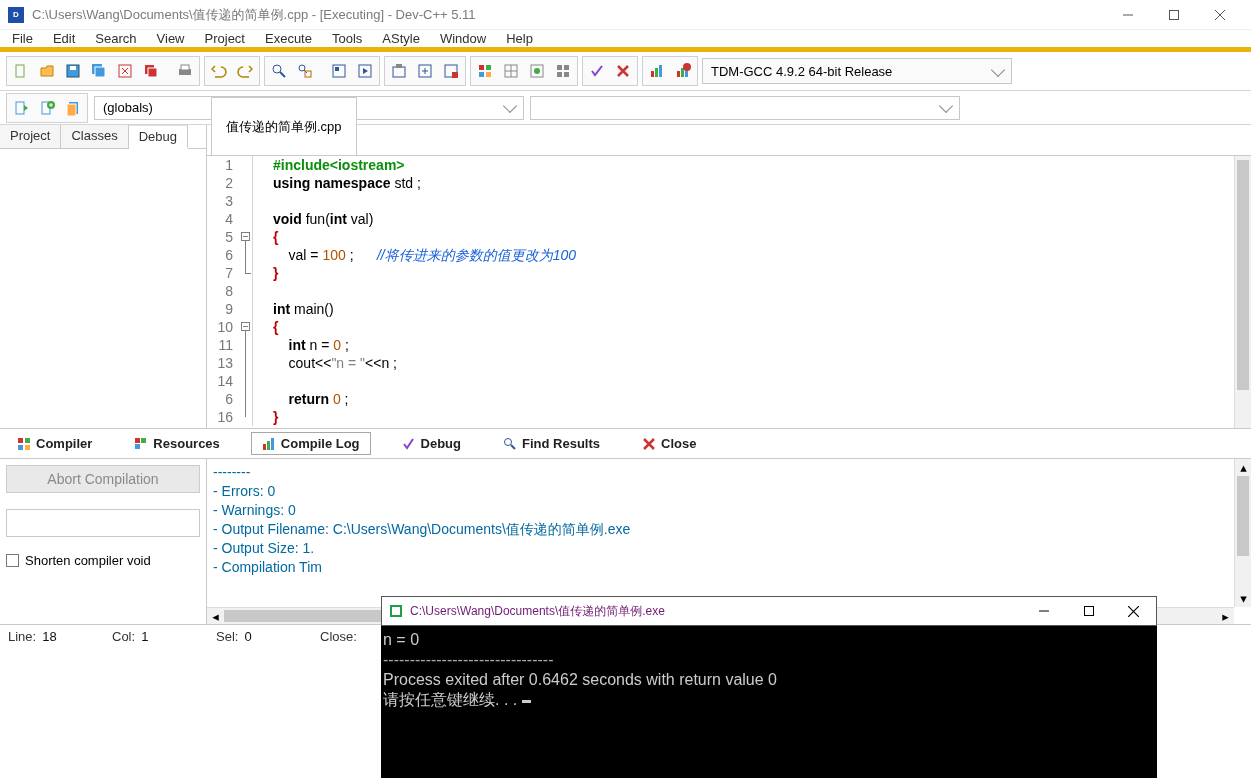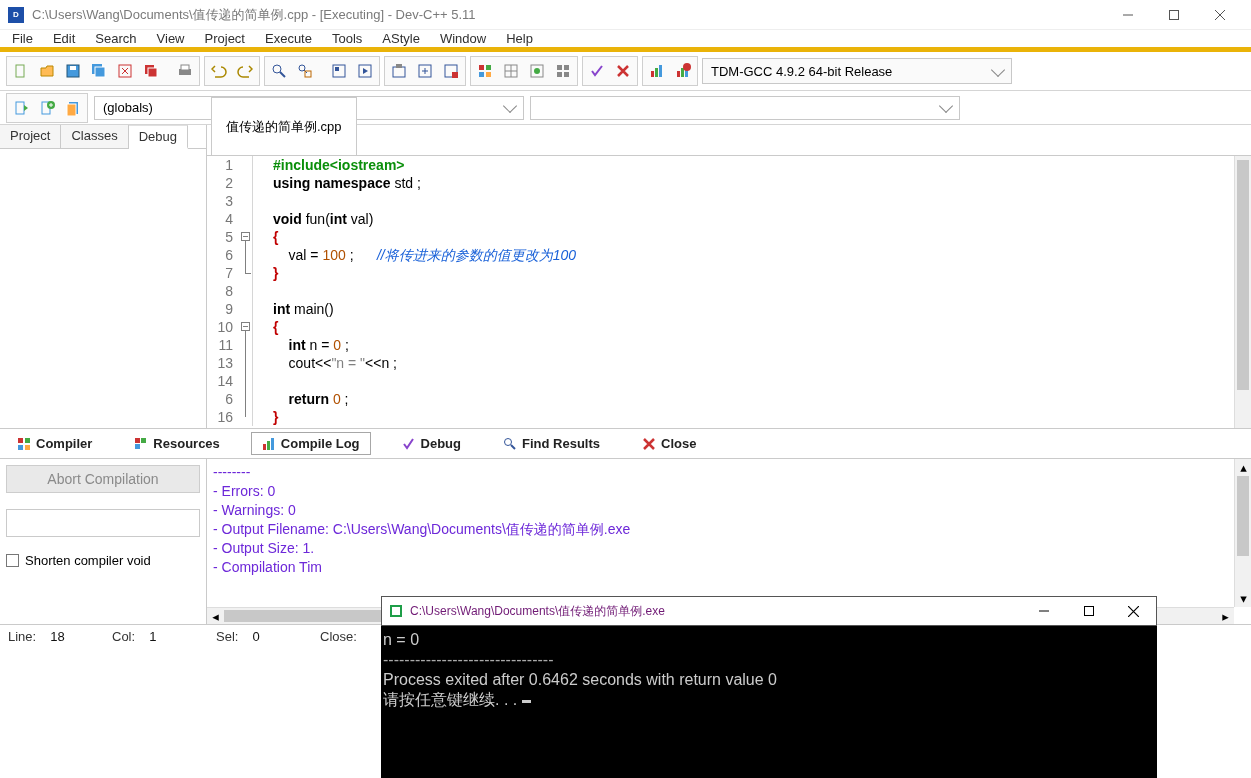--- a/index.html
+++ b/index.html
@@ -68,32 +68,32 @@
   .btab-ico { width:14px; height:14px; }
 
   
   .log-row { display:flex; height:165px; }
   .log-left { width:207px; border-right:1px solid #cacaca; padding:6px; display:flex; flex-direction:column; gap:16px; }
   .abort-btn { height:28px; background:#e9e9e9; border:1px solid #cdcdcd; color:#8a8a8a; display:flex; align-items:center; justify-content:center; font-size:14px; }
   .method-box { height:28px; border:1px solid #cacaca; }
   .chk-row { display:flex; align-items:center; gap:6px; font-size:13px; }
   .chk { width:13px; height:13px; border:1px solid #777; }
   .log-body { flex:1; position:relative; }
-  .log-text { font-family:"Consolas",monospace; font-size:14px; line-height:19px; padding:4px 6px; white-space:pre; color:#6d28d9; }
+  .log-text { font-family:"Consolas",monospace; font-size:14px; line-height:19px; padding:4px 6px; white-space:pre; color:#0369a1; }
   .log-vscroll { position:absolute; right:0; top:0; bottom:17px; width:17px; background:#f1f1f1; border-left:1px solid #ddd; }
   .log-vscroll .arrow { width:17px; height:17px; display:flex; align-items:center;justify-content:center; }
   .log-vscroll .th { position:absolute; left:2px; right:2px; top:17px; height:80px; background:#c8c8c8;}
   .log-hscroll { position:absolute; bottom:0; left:0; right:17px; height:17px; background:#f1f1f1; border-top:1px solid #ddd; }
   .log-hscroll .th { position:absolute; top:2px; bottom:2px; left:17px; width:740px; background:#c8c8c8; }
   .log-hscroll .arrow { position:absolute; top:0; width:17px; height:17px; display:flex; align-items:center; justify-content:center; }
   .log-hscroll .al{left:0;} .log-hscroll .ar{right:0;}
 
   
   .statusbar { height:24px; border-top:1px solid #cacaca; display:flex; align-items:center; font-size:13px; padding:0 8px; gap:4px; }
-  .sb-cell { display:flex; gap:14px; width:100px; }
+  .sb-cell { display:flex; gap:6px; width:100px; }
   .sb-label{color:#333;} .sb-val{color:#111;}
 
   
   .console-win { position:absolute; left:381px; top:596px; width:776px; height:182px; background:#000; }
   .con-title { height:30px; background:#fff; display:flex; align-items:center; padding-left:8px; border:1px solid #555; }
   .con-ico { width:12px;height:12px;border:2px solid #1e9e48; margin-right:8px;}
   .con-title-text { flex:1; font-size:12px; color:#701a75;}
   .con-btn { width:45px; height:28px; display:flex;align-items:center;justify-content:center;color:#000;}
   .con-body { font-family:"SimSun","NSimSun","Consolas",monospace; font-size:16px; color:#ccc; padding:4px 2px; line-height:20px; white-space:pre;}
   .con-hr { color:#aaa; }

